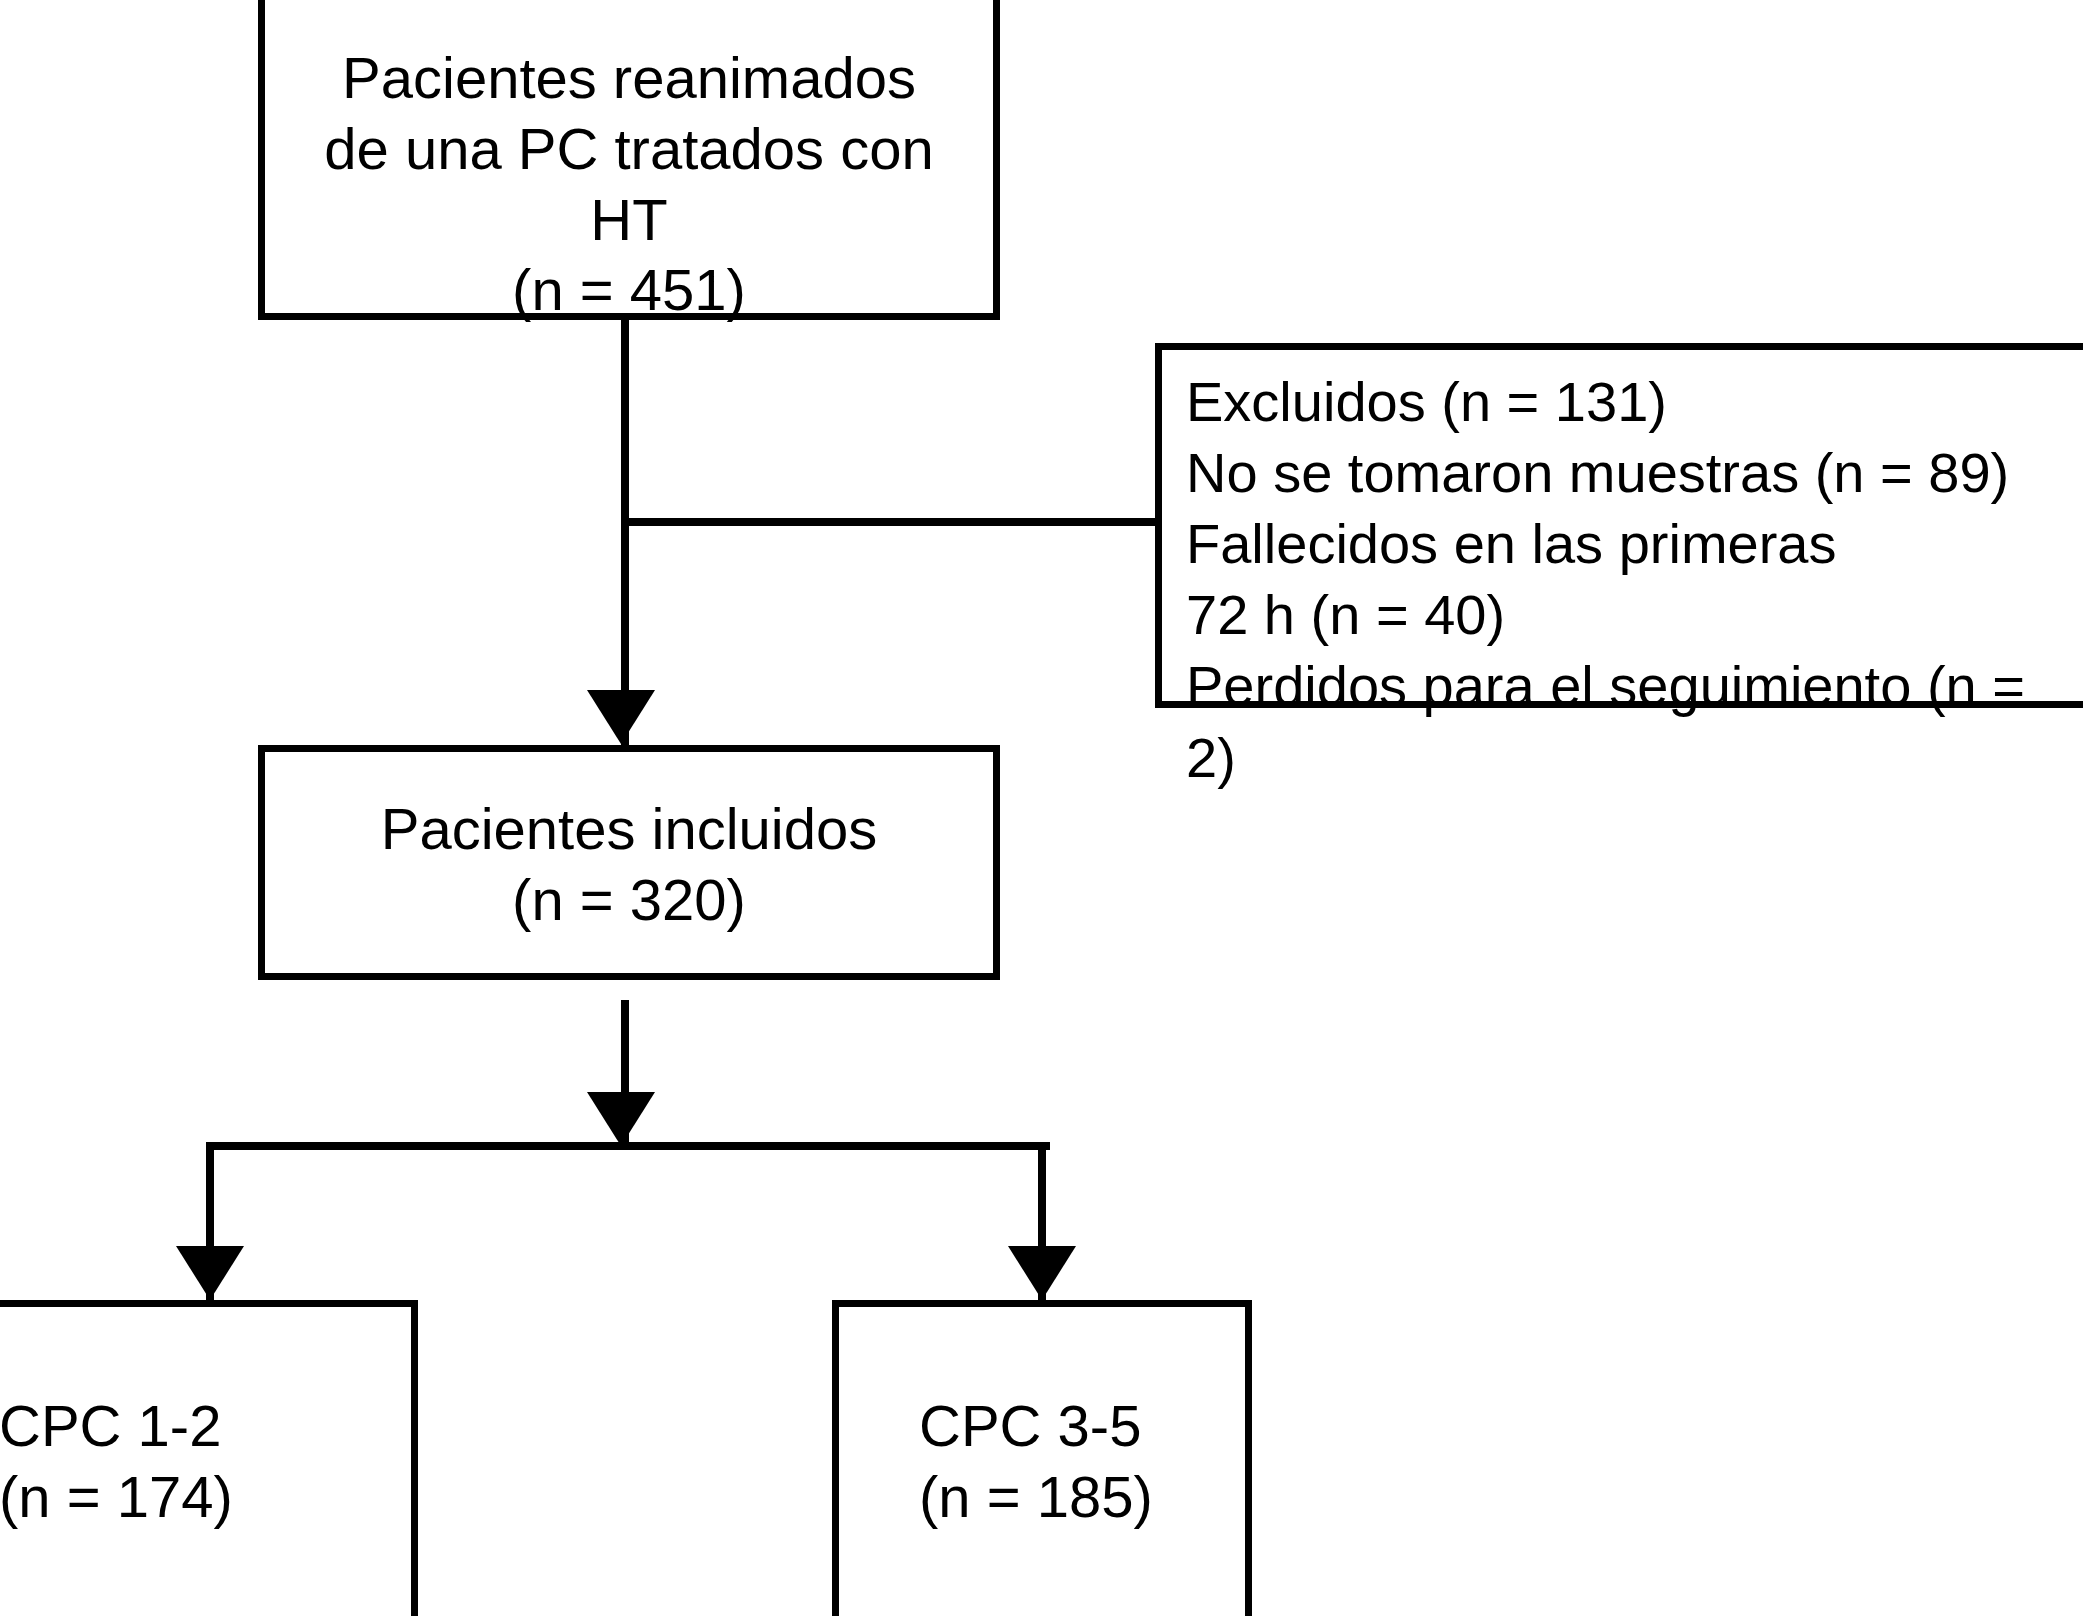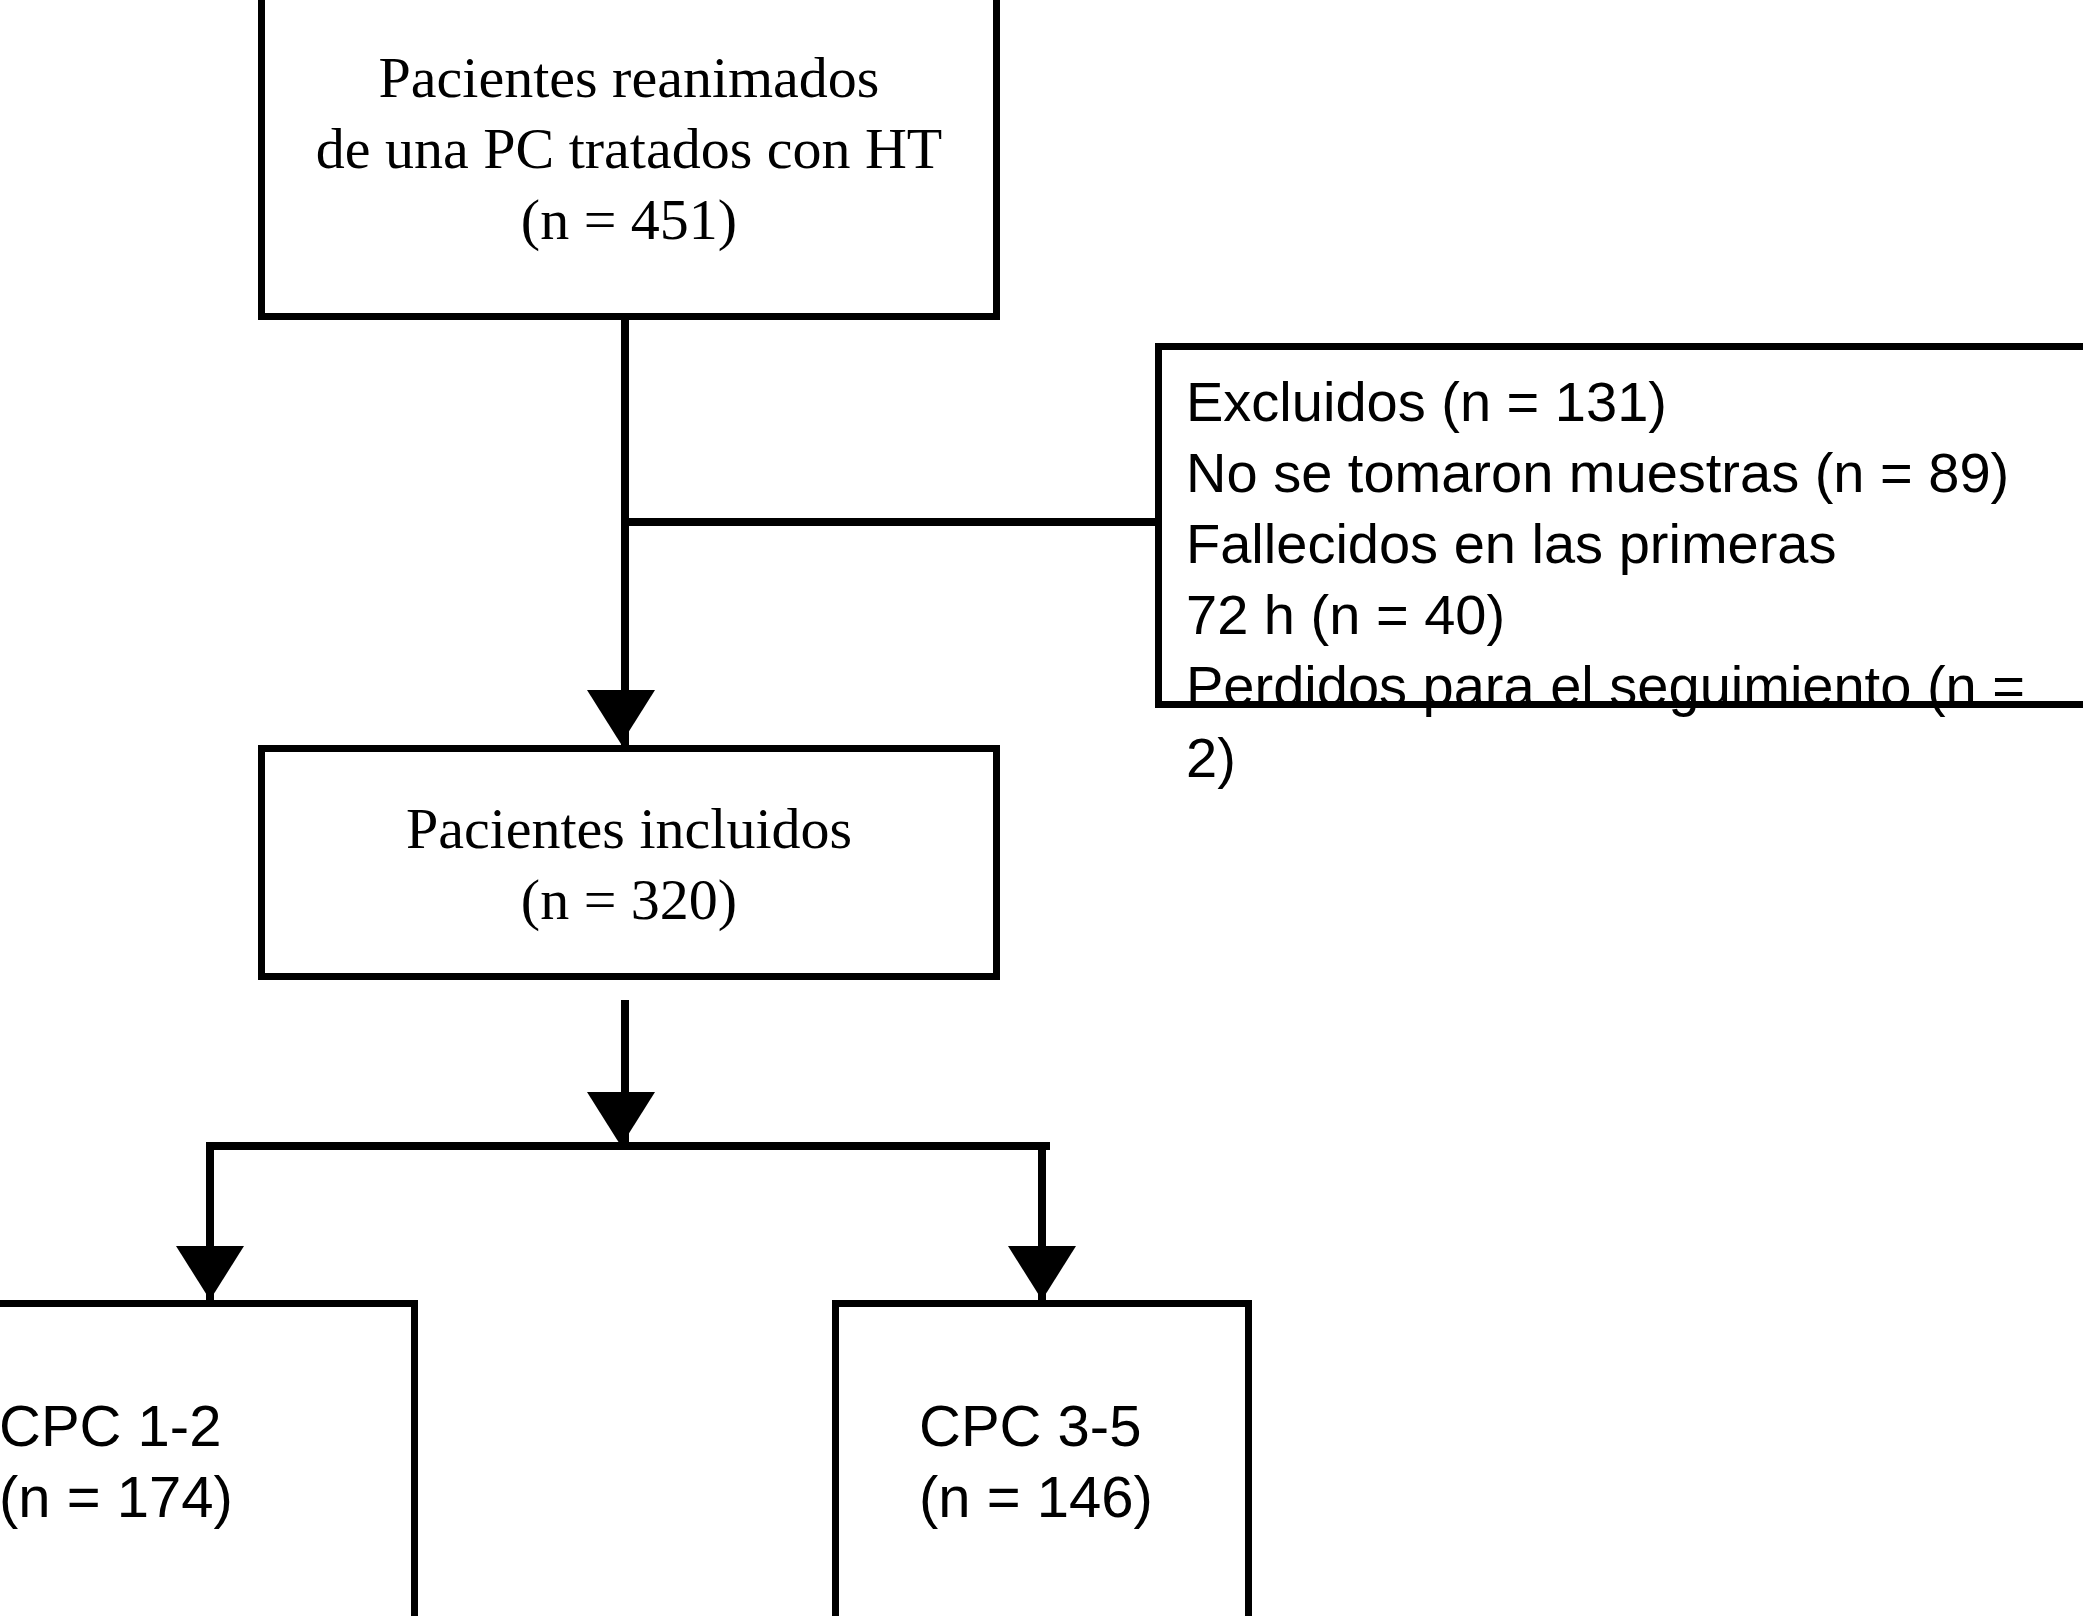--- a/index.html
+++ b/index.html
@@ -25,21 +25,21 @@
   }
   .box-text {
     position: absolute;
     left: 0;
     right: 0;
     font-size: 58px;
     line-height: 1.22;
     color: #000000;
     white-space: pre-line;
   }
-  .center-text { text-align: center; font-family: Liberation Serif, serif; }
+  .center-text { text-align: center; }
   .left-text   { text-align: left; }
 
   
   #box-resuscitated {
     left: 258px;
     top: -8px;
     width: 742px;
     height: 328px;
   }
   #box-resuscitated .box-text {
@@ -160,21 +160,21 @@
 (n = 320)</div>
   </div>
 
   <div class="box" id="box-cpc12">
     <div class="box-text left-text">CPC 1-2
 (n = 174)</div>
   </div>
 
   <div class="box" id="box-cpc35">
     <div class="box-text left-text">CPC 3-5
-(n = 146)</div>
+(n = 185)</div>
   </div>
 
   <div class="vline" id="trunk-main"></div>
   <div class="arrowhead" id="trunk-main-head"></div>
 
   <div class="hline" id="branch-excluded"></div>
 
   <div class="vline" id="trunk-split"></div>
   <div class="arrowhead" id="trunk-split-head"></div>
 

